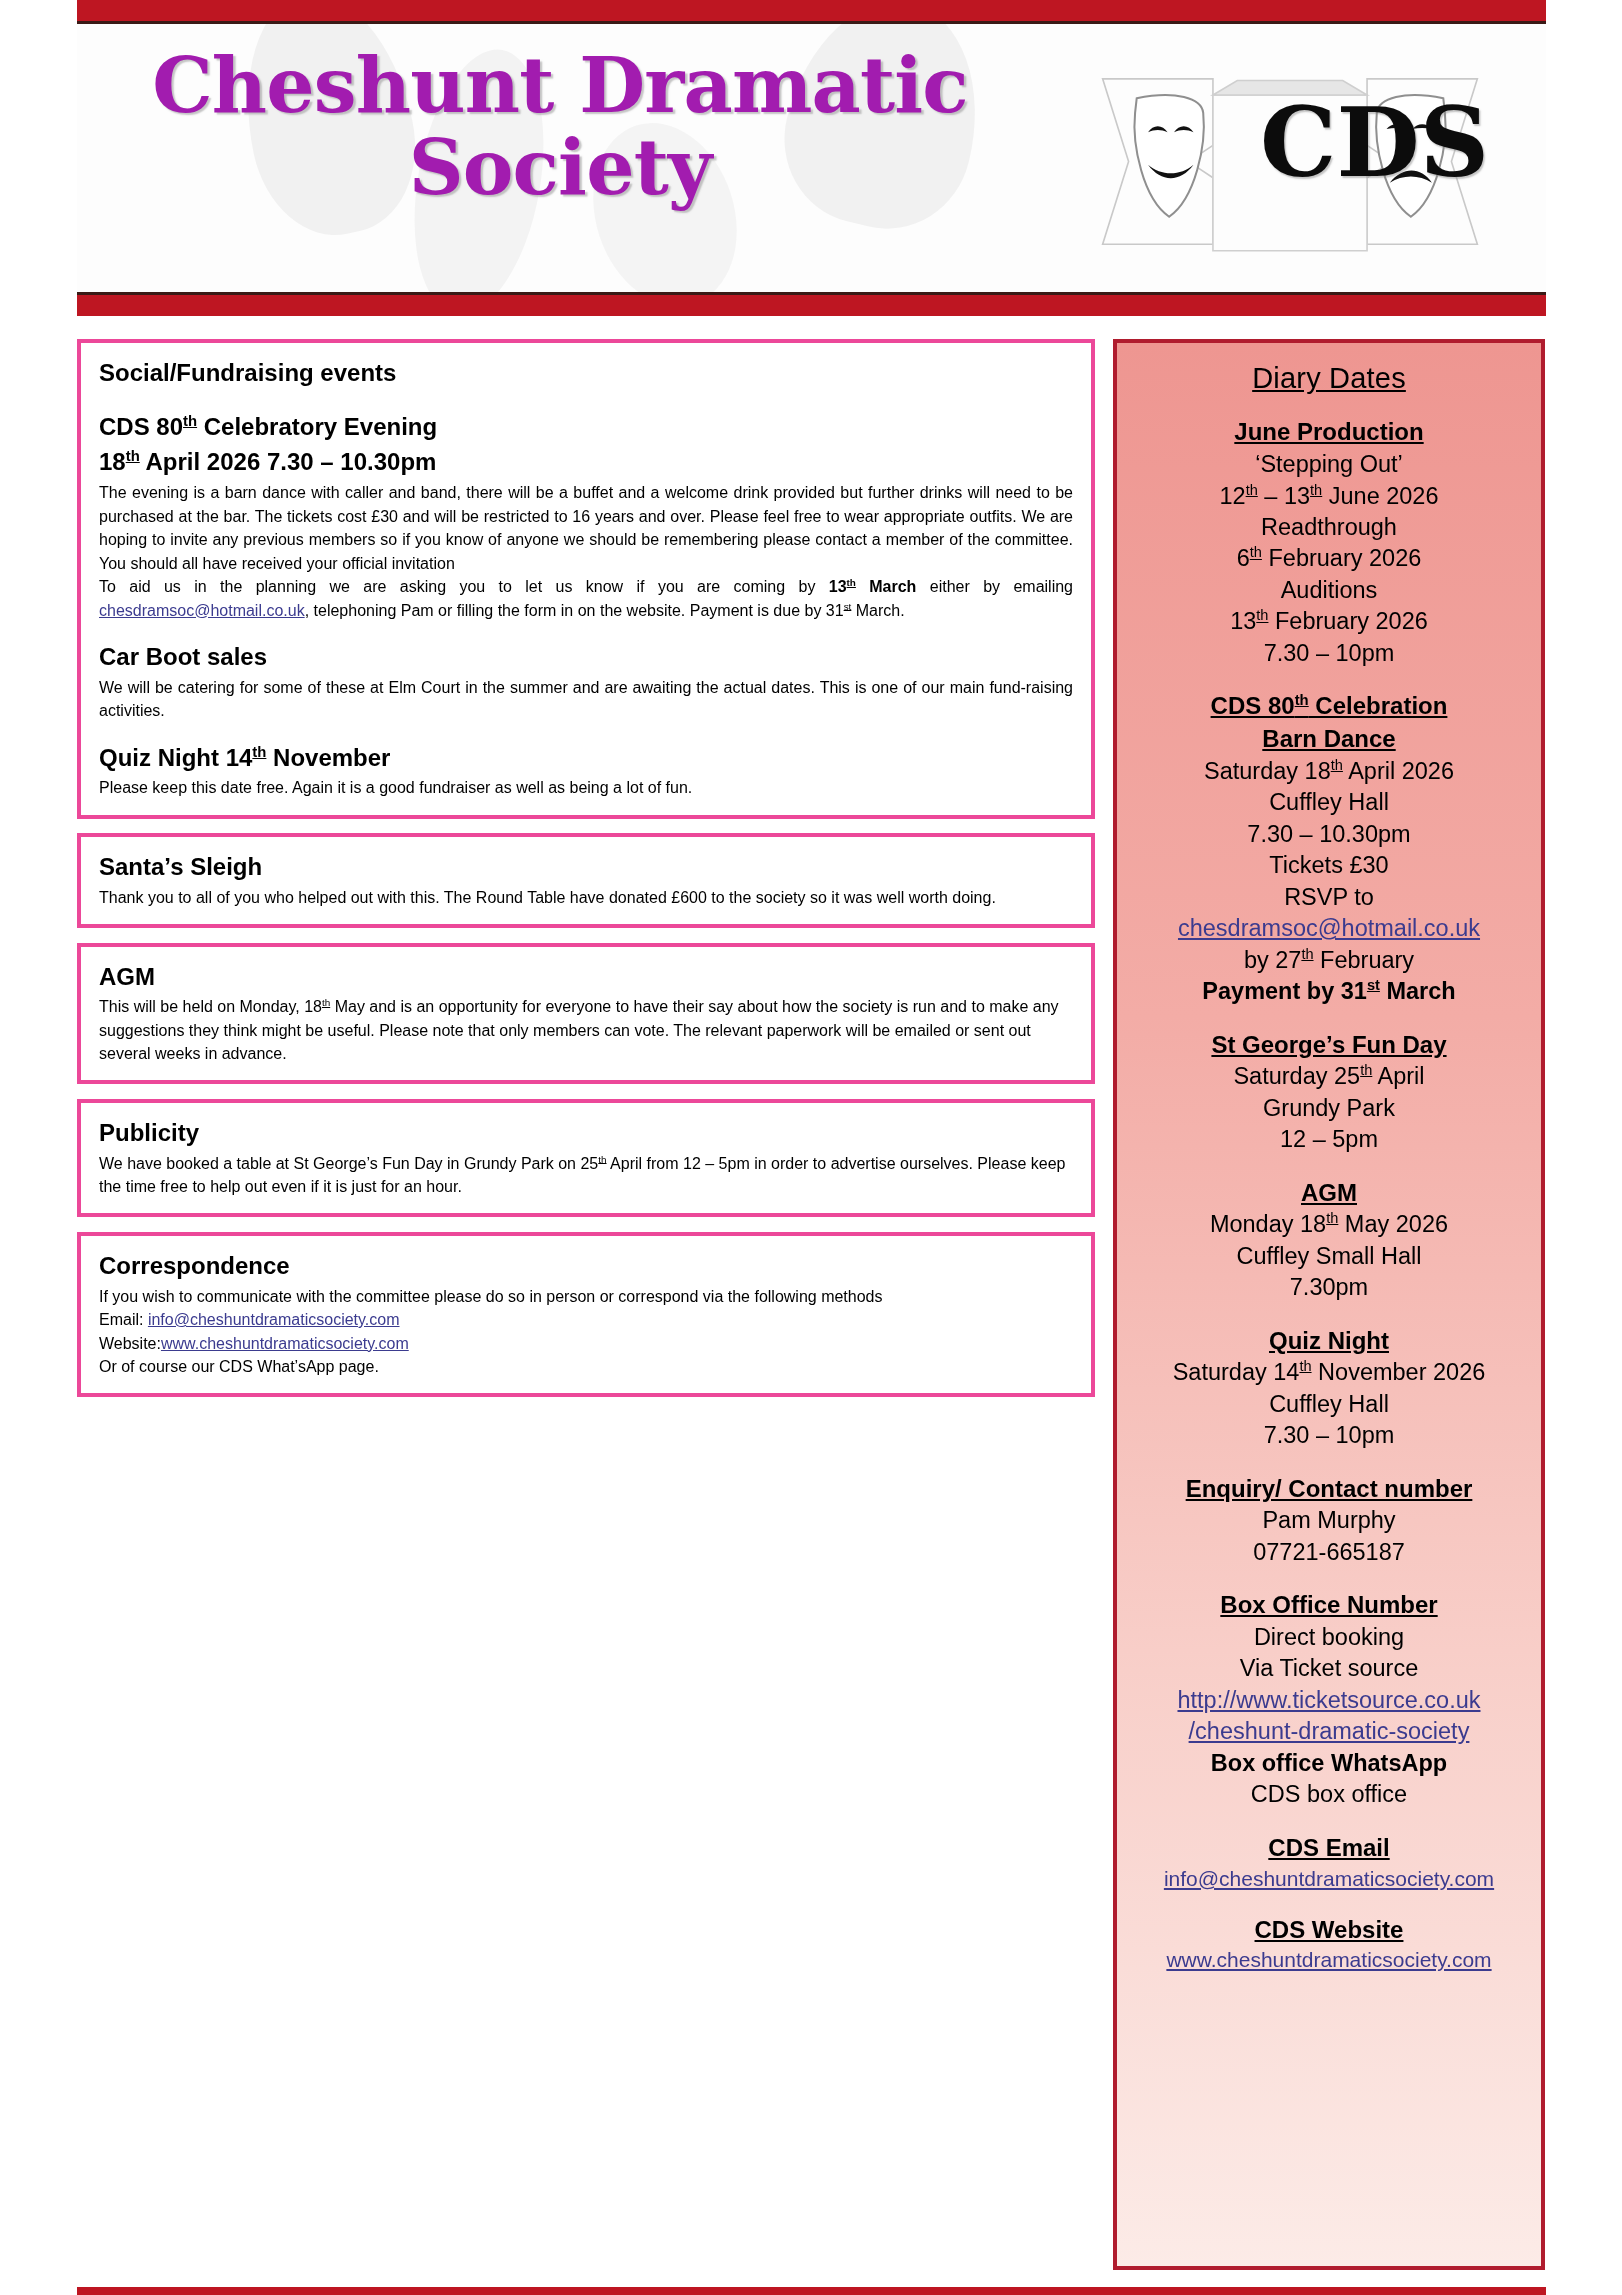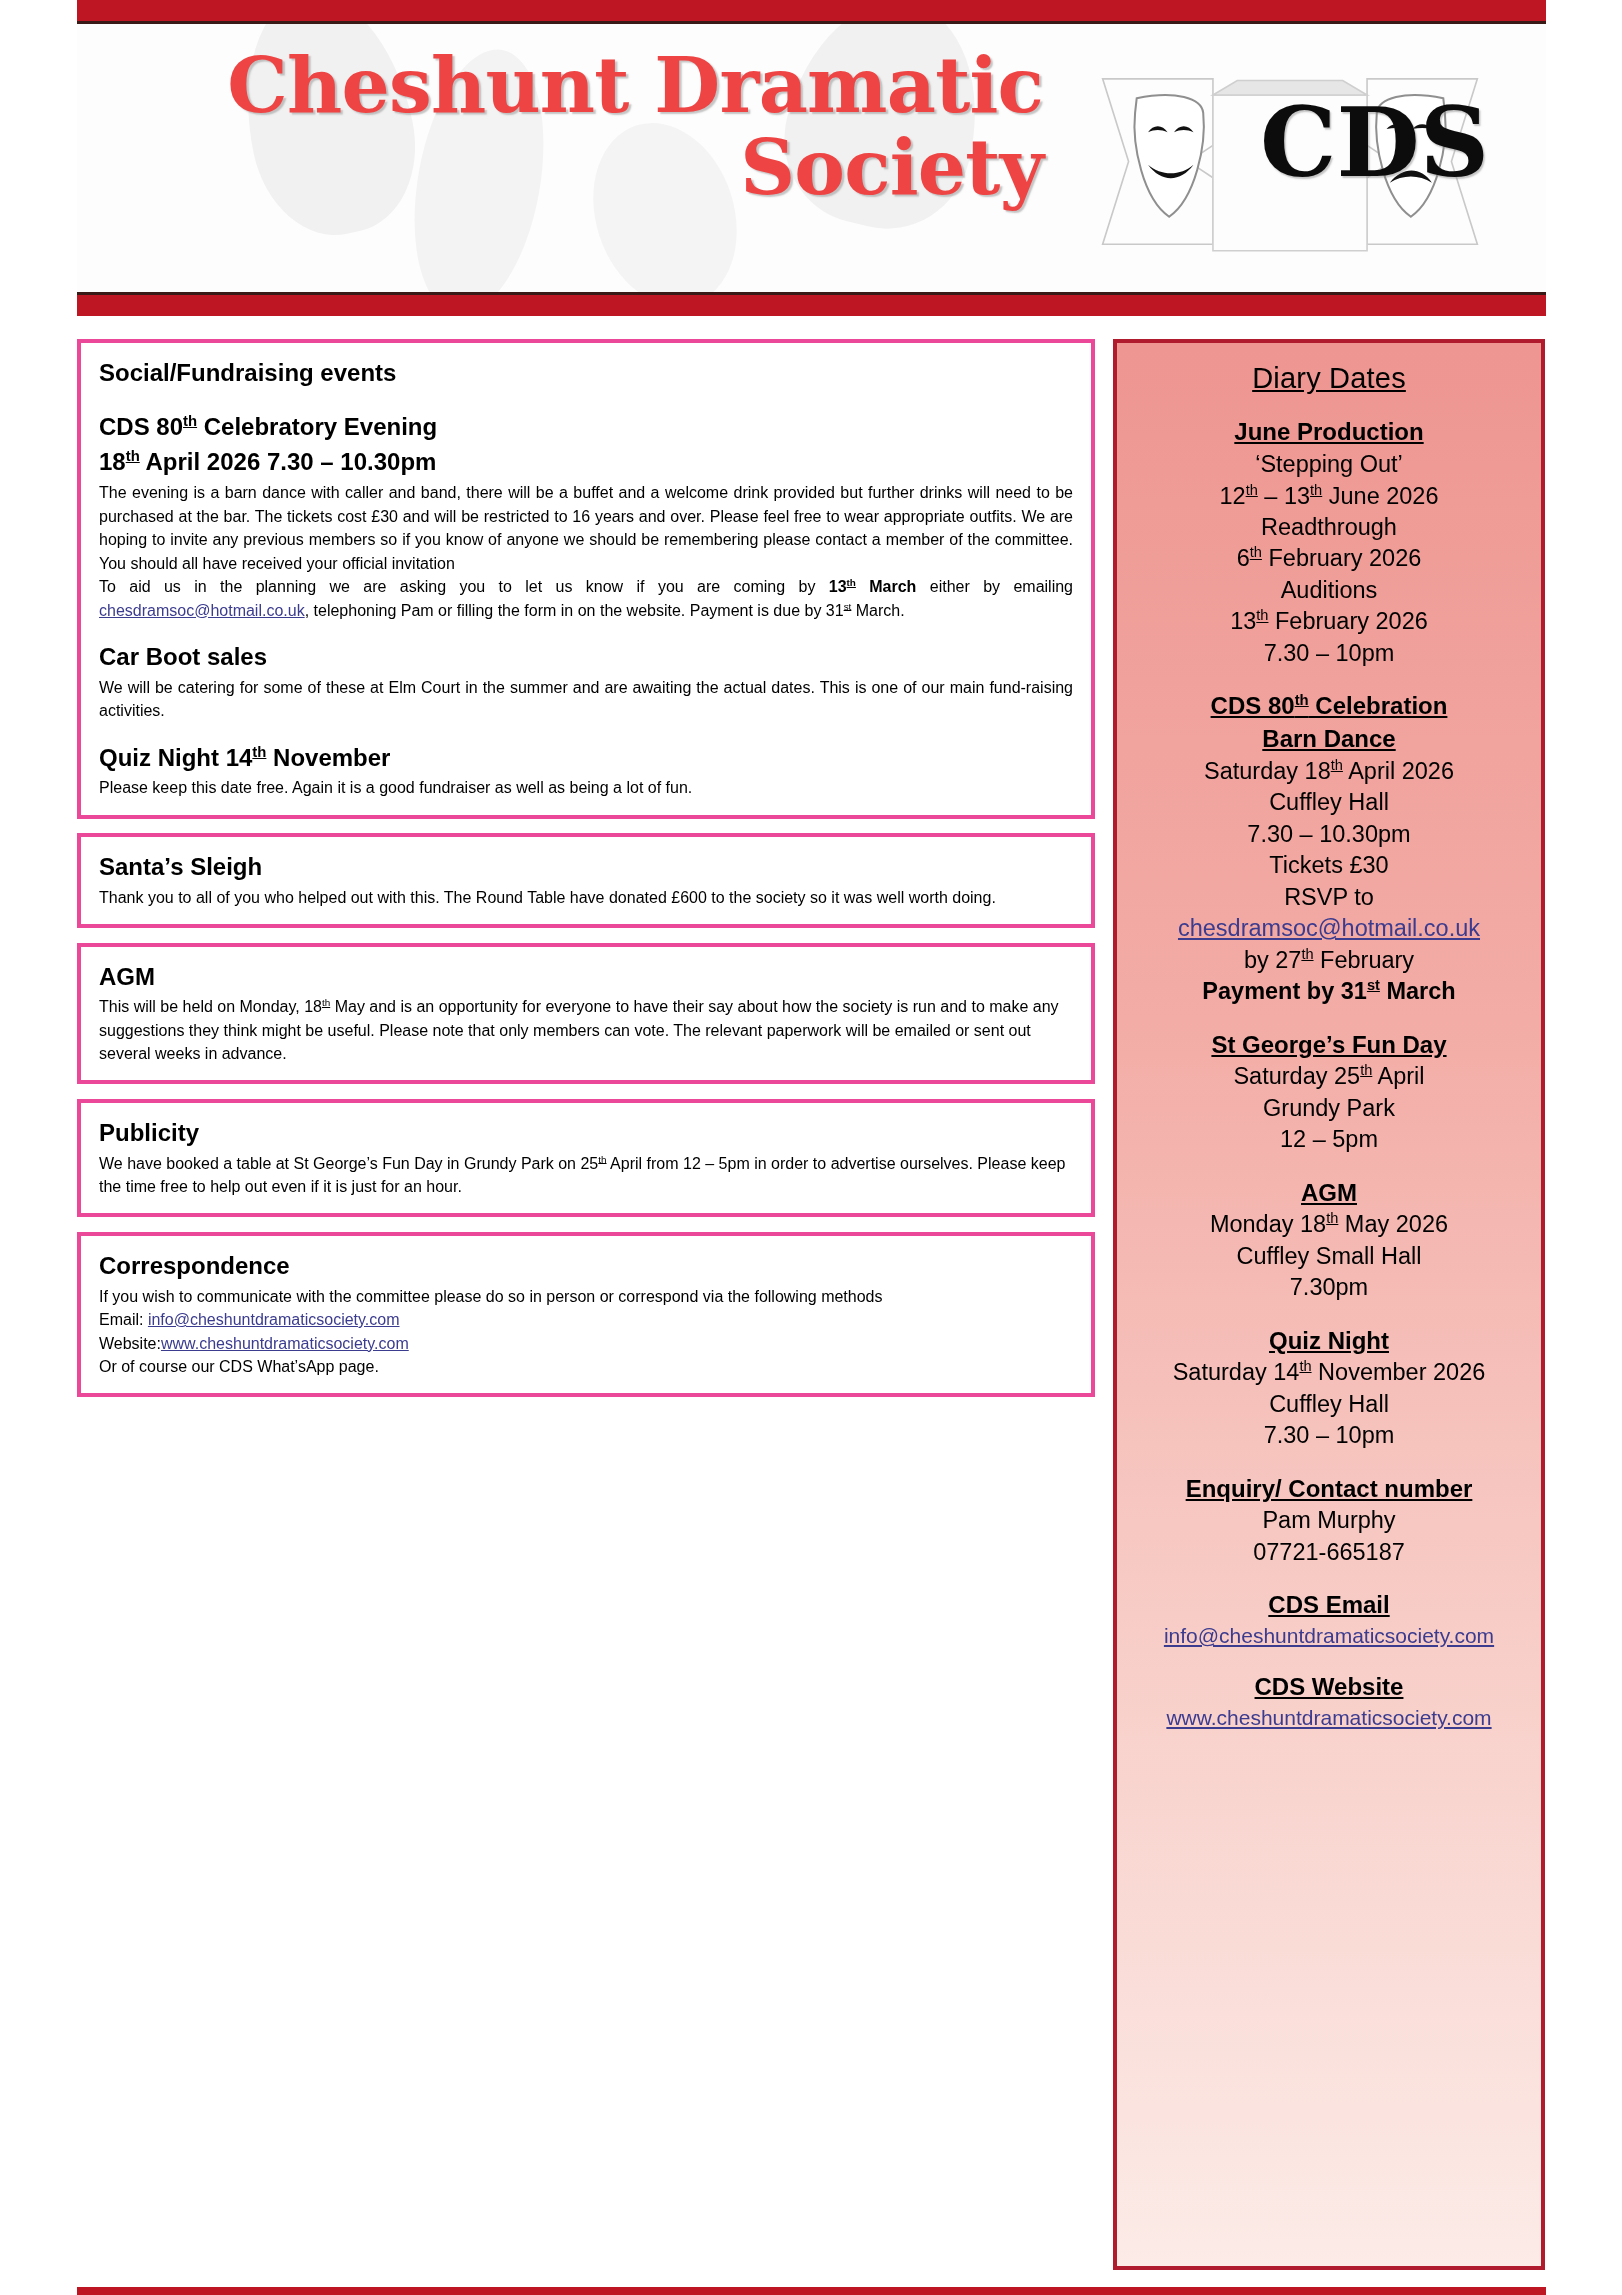--- a/index.html
+++ b/index.html
@@ -53,27 +53,27 @@
         background: #8d8d8d; border-radius: 50% 50% 44% 44% / 62% 62% 38% 38%;
         transform: rotate(14deg); }
   .g4 { left: 519px; top: 97px; width: 138px; height: 187px;
         background: #a5a5a5; border-radius: 50%; transform: rotate(-18deg); }
 
   .society-title {
     position: absolute;
     left: 0;
     top: 21px;
     width: 966px;
-    text-align: right;
+    text-align: center;
     font-family: "DejaVu Serif", serif;
     font-weight: bold;
     font-size: 76px;
     line-height: 1.08;
     letter-spacing: -0.8px;
-    color: #ef4444;
+    color: #a21caf;
     text-shadow: 2.4px 2.4px 1.6px rgba(150,150,150,0.55);
   }
   .society-title .line2 { display: block; }
 
   
   .logo {
     position: absolute;
     right: 57px;
     top: 24px;
     width: 398px;
@@ -309,20 +309,29 @@
       <div class="ln">Cuffley Hall</div>
       <div class="ln">7.30 – 10pm</div>
     </div>
 
     <div class="grp">
       <div class="hd">Enquiry/ Contact number</div>
       <div class="ln">Pam Murphy</div>
       <div class="ln">07721-665187</div>
     </div>
 
+    <div class="grp">
+      <div class="hd">Box Office Number</div>
+      <div class="ln">Direct booking</div>
+      <div class="ln">Via Ticket source</div>
+      <div class="ln"><a class="link" href="#">http://www.ticketsource.co.uk</a></div>
+      <div class="ln"><a class="link" href="#">/cheshunt-dramatic-society</a></div>
+      <div class="ln bold">Box office WhatsApp</div>
+      <div class="ln">CDS box office</div>
+    </div>
 
     <div class="grp">
       <div class="hd">CDS Email</div>
       <div class="ln small"><a class="link" href="#">info@cheshuntdramaticsociety.com</a></div>
     </div>
 
     <div class="grp">
       <div class="hd">CDS Website</div>
       <div class="ln small"><a class="link" href="#">www.cheshuntdramaticsociety.com</a></div>
     </div>

